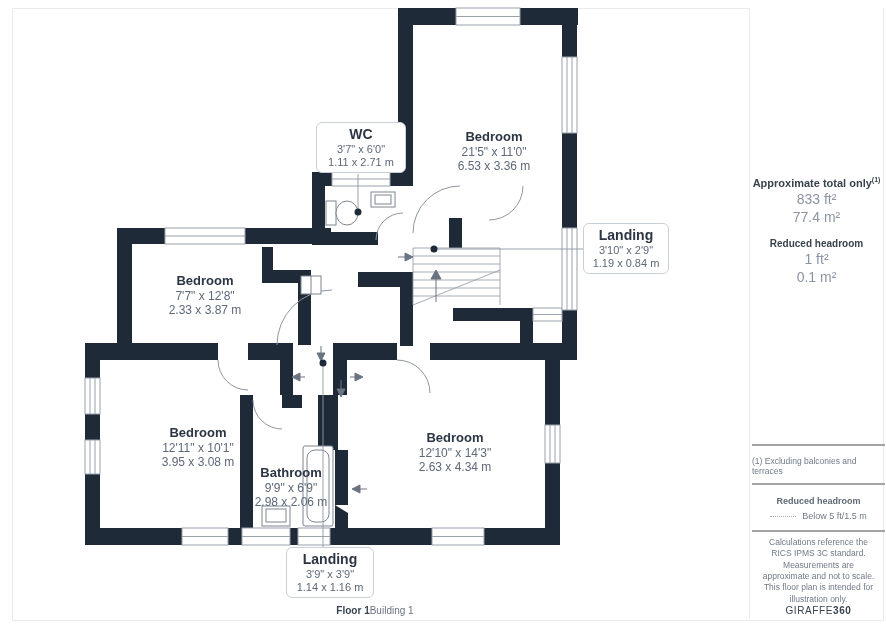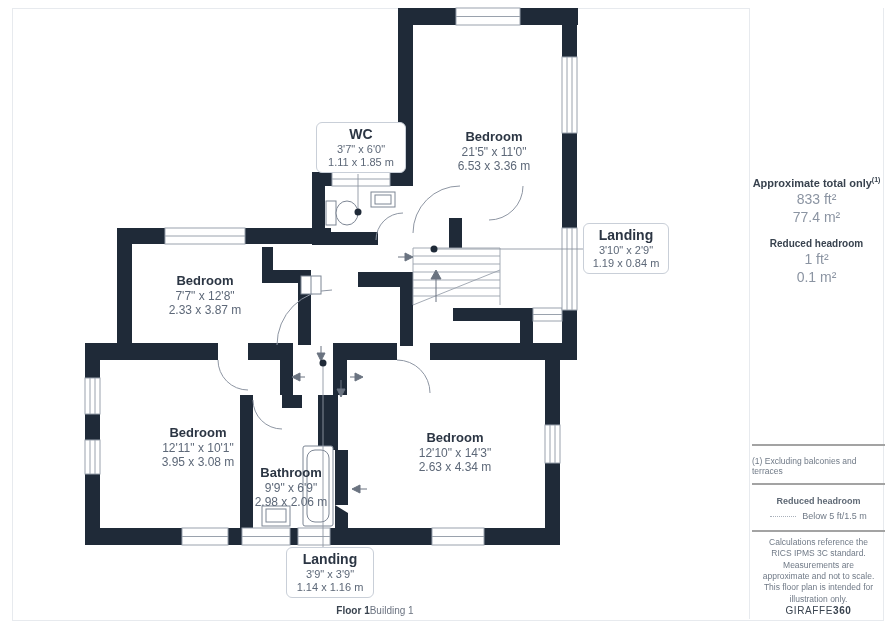--- a/index.html
+++ b/index.html
@@ -272,21 +272,21 @@
 </div>
 <div class="room-label" style="left:455px;top:431px;">
   <div class="r-name">Bedroom</div>
   <div class="r-dim">12'10" x 14'3"</div>
   <div class="r-dim">2.63 x 4.34 m</div>
 </div>
 
 <div class="callout" style="left:316px;top:122px;width:78px;">
   <div class="c-name">WC</div>
   <div class="c-dim">3'7" x 6'0"</div>
-  <div class="c-dim">1.11 x 1.85 m</div>
+  <div class="c-dim">1.11 x 2.71 m</div>
 </div>
 <div class="callout" style="left:583px;top:223px;width:74px;">
   <div class="c-name">Landing</div>
   <div class="c-dim">3'10" x 2'9"</div>
   <div class="c-dim">1.19 x 0.84 m</div>
 </div>
 <div class="callout" style="left:286px;top:547px;width:76px;">
   <div class="c-name">Landing</div>
   <div class="c-dim">3'9" x 3'9"</div>
   <div class="c-dim">1.14 x 1.16 m</div>

